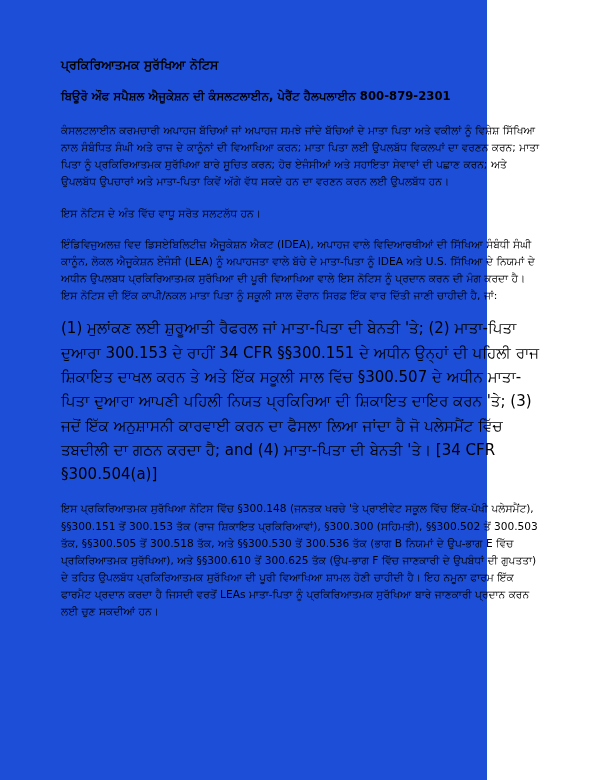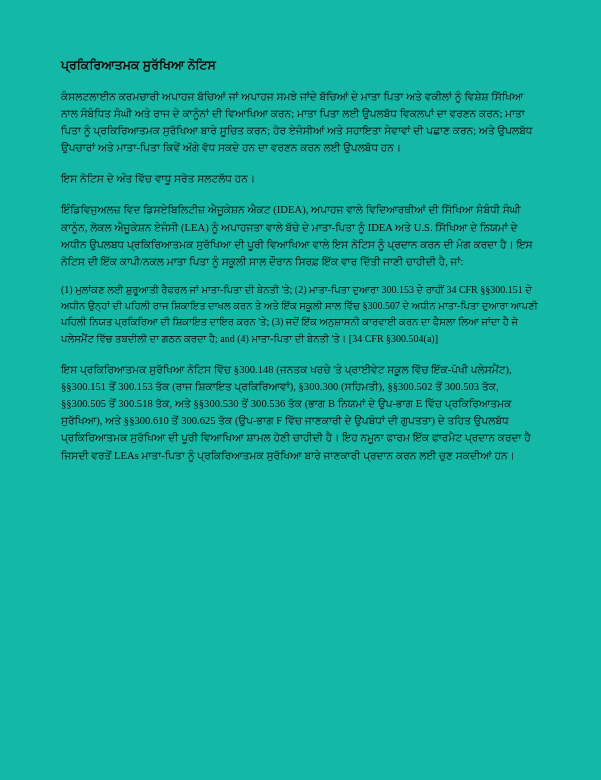--- a/index.html
+++ b/index.html
@@ -11,26 +11,25 @@
     width: 601px;
     height: 780px;
     background: #ffffff;
     font-family: "DejaVu Sans", "Liberation Sans", sans-serif;
     color: #000000;
     overflow: hidden;
   }
 
   .page {
     position: relative;
-    width: 601px;
+    width: 487px;
     height: 780px;
-    background: #14b8a6;
+    background: #1d4ed8;
     box-sizing: border-box;
     padding: 0;
-    font-family: Liberation Serif, serif;
   }
 
   .content {
     position: absolute;
     left: 61px;
     top: 56px;
     width: 481px;
   }
 
   .doc-title {
@@ -59,33 +58,34 @@
 
   .para:last-child {
     margin-bottom: 0;
   }
 
   .para-compact {
     margin-bottom: 12px;
   }
 
   .list-block {
-    font-size: 10px;
+    font-size: 15px;
     line-height: 1.62;
     margin: 0 0 14px 0;
   }
 </style>
 </head>
 <body>
 
 <div class="page">
   <div class="content">
 
     <h1 class="doc-title">ਪ੍ਰਕਿਰਿਆਤਮਕ ਸੁਰੱਖਿਆ ਨੋਟਿਸ</h1>
 
+    <h2 class="doc-subtitle">ਬਿਊਰੋ ਔਫ ਸਪੈਸ਼ਲ ਐਜੂਕੇਸ਼ਨ ਦੀ ਕੰਸਲਟਲਾਈਨ, ਪੇਰੈਂਟ ਹੈਲਪਲਾਈਨ 800-879-2301</h2>
 
     <p class="para">ਕੰਸਲਟਲਾਈਨ ਕਰਮਚਾਰੀ ਅਪਾਹਜ ਬੱਚਿਆਂ ਜਾਂ ਅਪਾਹਜ ਸਮਝੇ ਜਾਂਦੇ ਬੱਚਿਆਂ ਦੇ ਮਾਤਾ ਪਿਤਾ ਅਤੇ ਵਕੀਲਾਂ ਨੂੰ ਵਿਸ਼ੇਸ਼ ਸਿੱਖਿਆ ਨਾਲ ਸੰਬੰਧਿਤ ਸੰਘੀ ਅਤੇ ਰਾਜ ਦੇ ਕਾਨੂੰਨਾਂ ਦੀ ਵਿਆਖਿਆ ਕਰਨ; ਮਾਤਾ ਪਿਤਾ ਲਈ ਉਪਲਬੱਧ ਵਿਕਲਪਾਂ ਦਾ ਵਰਣਨ ਕਰਨ; ਮਾਤਾ ਪਿਤਾ ਨੂੰ ਪ੍ਰਕਿਰਿਆਤਮਕ ਸੁਰੱਖਿਆ ਬਾਰੇ ਸੂਚਿਤ ਕਰਨ; ਹੋਰ ਏਜੰਸੀਆਂ ਅਤੇ ਸਹਾਇਤਾ ਸੇਵਾਵਾਂ ਦੀ ਪਛਾਣ ਕਰਨ; ਅਤੇ ਉਪਲਬੱਧ ਉਪਚਾਰਾਂ ਅਤੇ ਮਾਤਾ-ਪਿਤਾ ਕਿਵੇਂ ਅੱਗੇ ਵੱਧ ਸਕਦੇ ਹਨ ਦਾ ਵਰਣਨ ਕਰਨ ਲਈ ਉਪਲਬੱਧ ਹਨ।</p>
 
     <p class="para">ਇਸ ਨੋਟਿਸ ਦੇ ਅੰਤ ਵਿੱਚ ਵਾਧੂ ਸਰੋਤ ਸਲਟਲੱਧ ਹਨ।</p>
 
     <p class="para para-compact">ਇੰਡਿਵਿਜੁਅਲਜ਼ ਵਿਦ ਡਿਸਏਬਿਲਿਟੀਜ਼ ਐਜੂਕੇਸ਼ਨ ਐਕਟ (IDEA), ਅਪਾਹਜ ਵਾਲੇ ਵਿਦਿਆਰਥੀਆਂ ਦੀ ਸਿੱਖਿਆ ਸੰਬੰਧੀ ਸੰਘੀ ਕਾਨੂੰਨ, ਲੋਕਲ ਐਜੂਕੇਸ਼ਨ ਏਜੰਸੀ (LEA) ਨੂੰ ਅਪਾਹਜਤਾ ਵਾਲੇ ਬੱਚੇ ਦੇ ਮਾਤਾ-ਪਿਤਾ ਨੂੰ IDEA ਅਤੇ U.S. ਸਿੱਖਿਆ ਦੇ ਨਿਯਮਾਂ ਦੇ ਅਧੀਨ ਉਪਲਬਧ ਪ੍ਰਕਿਰਿਆਤਮਕ ਸੁਰੱਖਿਆ ਦੀ ਪੂਰੀ ਵਿਆਖਿਆ ਵਾਲੇ ਇਸ ਨੋਟਿਸ ਨੂੰ ਪ੍ਰਦਾਨ ਕਰਨ ਦੀ ਮੰਗ ਕਰਦਾ ਹੈ। ਇਸ ਨੋਟਿਸ ਦੀ ਇੱਕ ਕਾਪੀ/ਨਕਲ ਮਾਤਾ ਪਿਤਾ ਨੂੰ ਸਕੂਲੀ ਸਾਲ ਦੌਰਾਨ ਸਿਰਫ਼ ਇੱਕ ਵਾਰ ਦਿੱਤੀ ਜਾਣੀ ਚਾਹੀਦੀ ਹੈ, ਜਾਂ:</p>
 
     <p class="list-block">(1) ਮੁਲਾਂਕਣ ਲਈ ਸ਼ੁਰੂਆਤੀ ਰੈਫਰਲ ਜਾਂ ਮਾਤਾ-ਪਿਤਾ ਦੀ ਬੇਨਤੀ 'ਤੇ; (2) ਮਾਤਾ-ਪਿਤਾ ਦੁਆਰਾ 300.153 ਦੇ ਰਾਹੀਂ 34 CFR §§300.151 ਦੇ ਅਧੀਨ ਉਨ੍ਹਾਂ ਦੀ ਪਹਿਲੀ ਰਾਜ ਸ਼ਿਕਾਇਤ ਦਾਖਲ ਕਰਨ ਤੇ ਅਤੇ ਇੱਕ ਸਕੂਲੀ ਸਾਲ ਵਿੱਚ §300.507 ਦੇ ਅਧੀਨ ਮਾਤਾ-ਪਿਤਾ ਦੁਆਰਾ ਆਪਣੀ ਪਹਿਲੀ ਨਿਯਤ ਪ੍ਰਕਿਰਿਆ ਦੀ ਸ਼ਿਕਾਇਤ ਦਾਇਰ ਕਰਨ 'ਤੇ; (3) ਜਦੋਂ ਇੱਕ ਅਨੁਸ਼ਾਸਨੀ ਕਾਰਵਾਈ ਕਰਨ ਦਾ ਫੈਸਲਾ ਲਿਆ ਜਾਂਦਾ ਹੈ ਜੋ ਪਲੇਸਮੈਂਟ ਵਿੱਚ ਤਬਦੀਲੀ ਦਾ ਗਠਨ ਕਰਦਾ ਹੈ; and (4) ਮਾਤਾ-ਪਿਤਾ ਦੀ ਬੇਨਤੀ 'ਤੇ। [34 CFR §300.504(a)]</p>
 
     <p class="para">ਇਸ ਪ੍ਰਕਿਰਿਆਤਮਕ ਸੁਰੱਖਿਆ ਨੋਟਿਸ ਵਿੱਚ §300.148 (ਜਨਤਕ ਖਰਚੇ 'ਤੇ ਪ੍ਰਾਈਵੇਟ ਸਕੂਲ ਵਿੱਚ ਇੱਕ-ਪੱਖੀ ਪਲੇਸਮੈਂਟ), §§300.151 ਤੋਂ 300.153 ਤੱਕ (ਰਾਜ ਸ਼ਿਕਾਇਤ ਪ੍ਰਕਿਰਿਆਵਾਂ), §300.300 (ਸਹਿਮਤੀ), §§300.502 ਤੋਂ 300.503 ਤੱਕ, §§300.505 ਤੋਂ 300.518 ਤੱਕ, ਅਤੇ §§300.530 ਤੋਂ 300.536 ਤੱਕ (ਭਾਗ B ਨਿਯਮਾਂ ਦੇ ਉਪ-ਭਾਗ E ਵਿੱਚ ਪ੍ਰਕਿਰਿਆਤਮਕ ਸੁਰੱਖਿਆ), ਅਤੇ §§300.610 ਤੋਂ 300.625 ਤੱਕ (ਉਪ-ਭਾਗ F ਵਿੱਚ ਜਾਣਕਾਰੀ ਦੇ ਉਪਬੰਧਾਂ ਦੀ ਗੁਪਤਤਾ) ਦੇ ਤਹਿਤ ਉਪਲਬੱਧ ਪ੍ਰਕਿਰਿਆਤਮਕ ਸੁਰੱਖਿਆ ਦੀ ਪੂਰੀ ਵਿਆਖਿਆ ਸ਼ਾਮਲ ਹੋਣੀ ਚਾਹੀਦੀ ਹੈ। ਇਹ ਨਮੂਨਾ ਫਾਰਮ ਇੱਕ ਫਾਰਮੈਟ ਪ੍ਰਦਾਨ ਕਰਦਾ ਹੈ ਜਿਸਦੀ ਵਰਤੋਂ LEAs ਮਾਤਾ-ਪਿਤਾ ਨੂੰ ਪ੍ਰਕਿਰਿਆਤਮਕ ਸੁਰੱਖਿਆ ਬਾਰੇ ਜਾਣਕਾਰੀ ਪ੍ਰਦਾਨ ਕਰਨ ਲਈ ਚੁਣ ਸਕਦੀਆਂ ਹਨ।</p>

